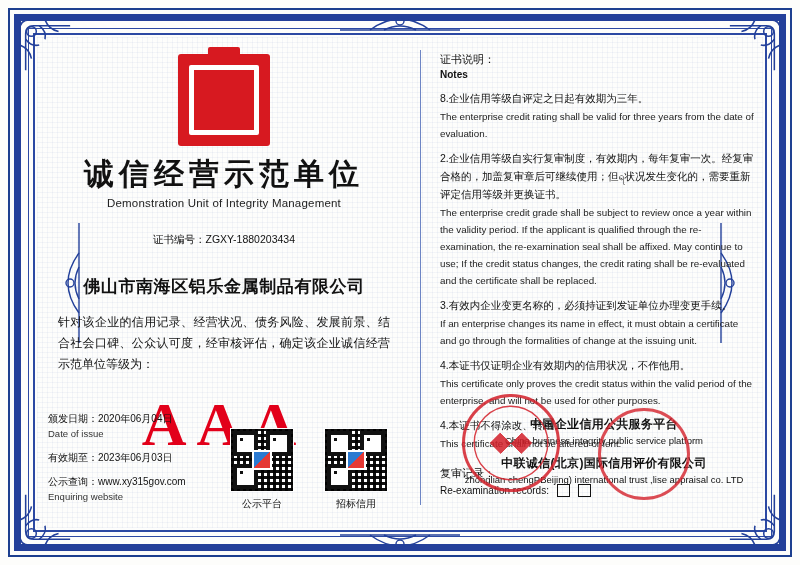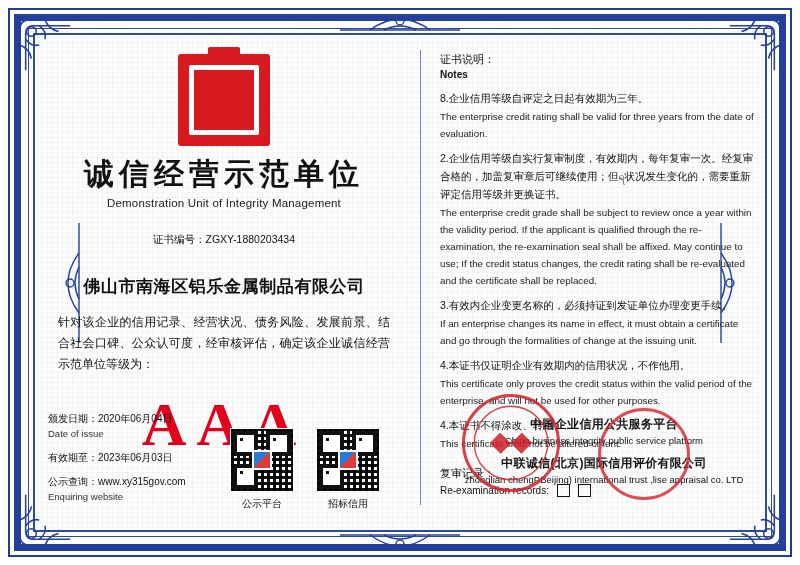--- a/index.html
+++ b/index.html
@@ -119,21 +119,21 @@
   .info{
     position:absolute;left:4px;bottom:8px;width:170px;text-align:left;
     font-size:10px;color:#111;line-height:15px;
   }
   .info .row{margin-bottom:9px;}
   .info .en{color:#333;font-size:9.5px;}
 
   
   .qr-wrap{
     position:absolute;left:186px;bottom:10px;width:180px;
-    display:flex;gap:22px;justify-content:flex-start;
+    display:flex;gap:30px;justify-content:flex-start;
   }
   .qr-item{text-align:center;}
   .qr{
     width:62px;height:62px;background:#fff;
     background-image:
       repeating-linear-gradient(0deg,#111 0 3px,#fff 3px 6px),
       repeating-linear-gradient(90deg,#111 0 3px,#fff 3px 6px);
     background-blend-mode:multiply;
     position:relative;border:1px solid #fff;
   }

